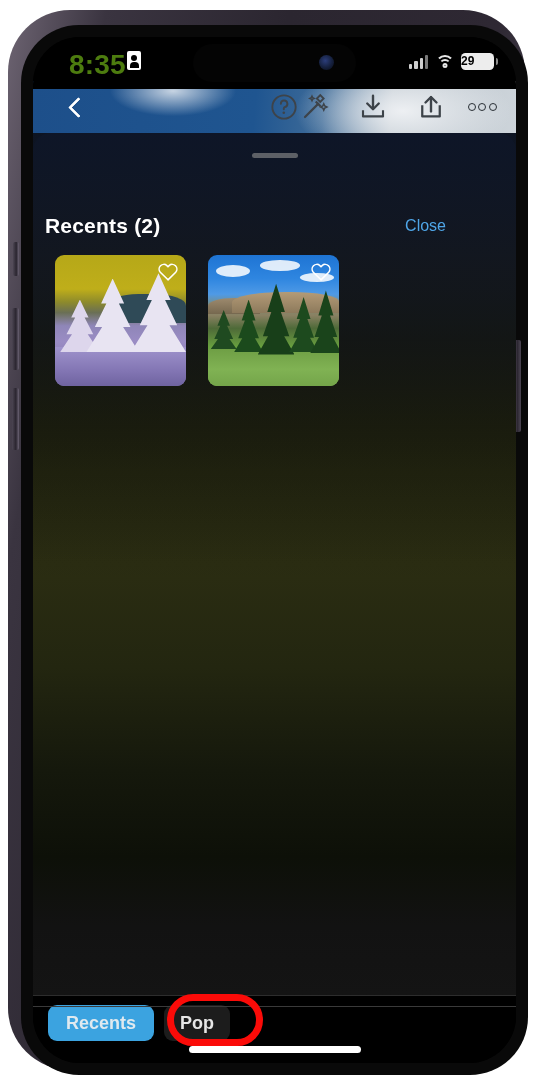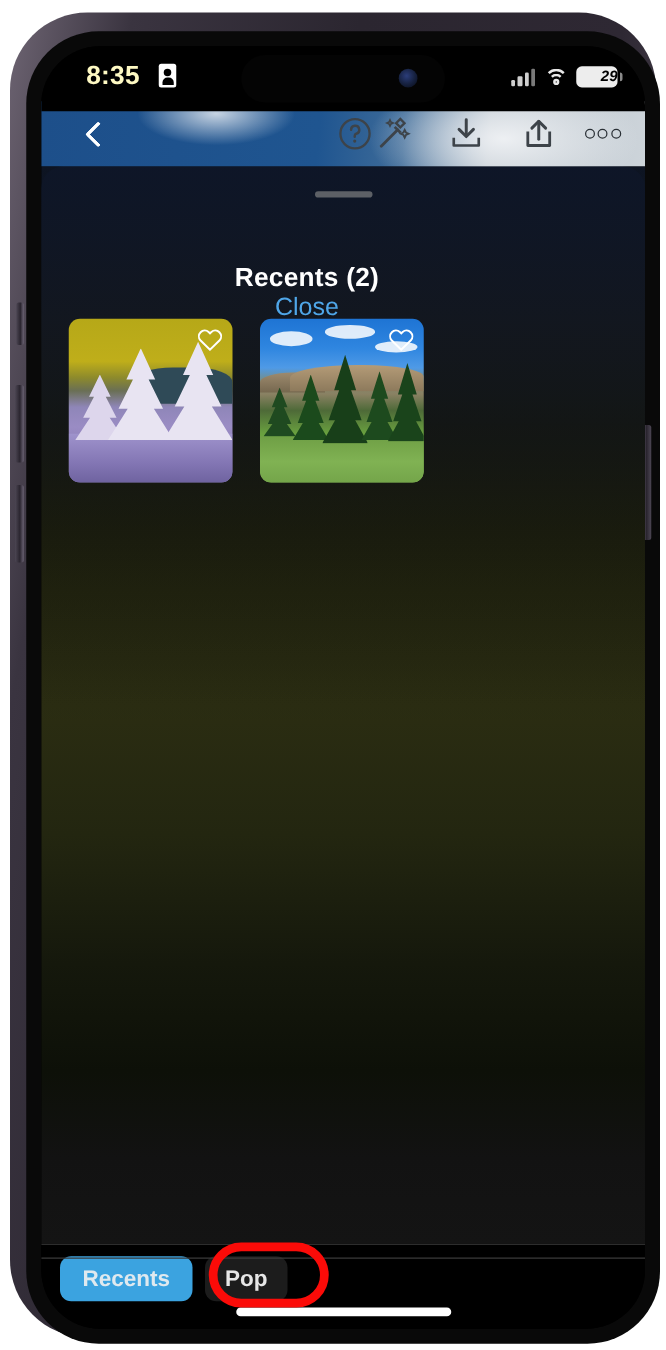--- a/index.html
+++ b/index.html
@@ -31,22 +31,22 @@
   #vol-down{ left:4px; top:378px; width:7px; height:62px;}
   #power-btn{ right:4px; top:330px; width:7px; height:92px;
     background:linear-gradient(90deg,#6b6374,#2a252f 45%,#4c4653);}
 
   
   #status-bar{
     position:absolute; left:0; top:0; width:483px; height:52px;
     background:#000; z-index:30;
   }
   #status-time{
-    position:absolute; left:36px; top:12px; color:#fef9c3;
-    font-size:21px; font-weight:bold; letter-spacing:.2px;
+    position:absolute; left:36px; top:12px; color:#4d7c0f;
+    font-size:28px; font-weight:bold; letter-spacing:.2px;
   }
   #location-icon{
     position:absolute; left:94px; top:14px; width:14px; height:19px;
     background:#fff; border-radius:2px;
   }
   #location-icon::after{
     content:""; position:absolute; left:4px; top:4px; width:6px; height:6px;
     border-radius:50%; background:#000;
   }
   #location-icon::before{
@@ -74,21 +74,21 @@
   #cell-icon i:nth-child(4){height:14px; background:#7a7a7a;}
   #wifi-icon{ position:relative; width:19px; height:14px;}
   #wifi-icon span{ position:absolute; left:50%; border:2px solid #e8e8e8;
     border-bottom-color:transparent; border-left-color:transparent; border-right-color:transparent;
     transform:translateX(-50%) ; border-radius:50%;}
   #wifi-icon .w1{ width:19px; height:19px; top:1px;}
   #wifi-icon .w2{ width:12px; height:12px; top:5px;}
   #wifi-icon .w3{ width:5px; height:5px; top:9px; border-color:#e8e8e8;}
   #battery{
     position:relative; width:33px; height:17px; border-radius:4.5px;
-    background:#ededed; display:flex; align-items:center; justify-content:flex-end;font-style:italic;
+    background:#ededed; display:flex; align-items:center; justify-content:flex-start;
   }
   #battery::after{
     content:""; position:absolute; right:-4px; top:5px; width:2.5px; height:7px;
     background:#8a8a8a; border-radius:0 2px 2px 0;
   }
   #battery-level{ color:#000; font-size:12px; font-weight:bold; line-height:1;}
 
   
   #app-toolbar{
     position:absolute; left:0; top:44px; width:483px; height:52px; z-index:20;
@@ -128,24 +128,23 @@
       rgba(12,14,12,.30) 34%, rgba(8,8,8,0) 52%);
   }
   #sheet-handle{
     position:absolute; left:50%; transform:translateX(-50%); top:20px;
     width:46px; height:5px; border-radius:3px; background:#5d6066;
   }
   #sheet-header{
     position:absolute; left:0; top:78px; width:425px; height:30px;
     display:flex; align-items:center; justify-content:space-between;
     padding:0 12px;
-    flex-direction:column;
   }
   #recents-title{ color:#ffffff; font-size:21px; font-weight:bold; letter-spacing:.2px;}
-  #close-button{ color:#4fa6e8; font-size:20px; font-weight:normal;}
+  #close-button{ color:#4fa6e8; font-size:16px; font-weight:normal;}
 
   #thumb-grid{
     position:absolute; left:22px; top:122px; display:flex; gap:22px;
   }
   .thumb{
     position:relative; width:131px; height:131px; border-radius:9px; overflow:hidden;
   }
   
   #thumb-negative{
     background:

